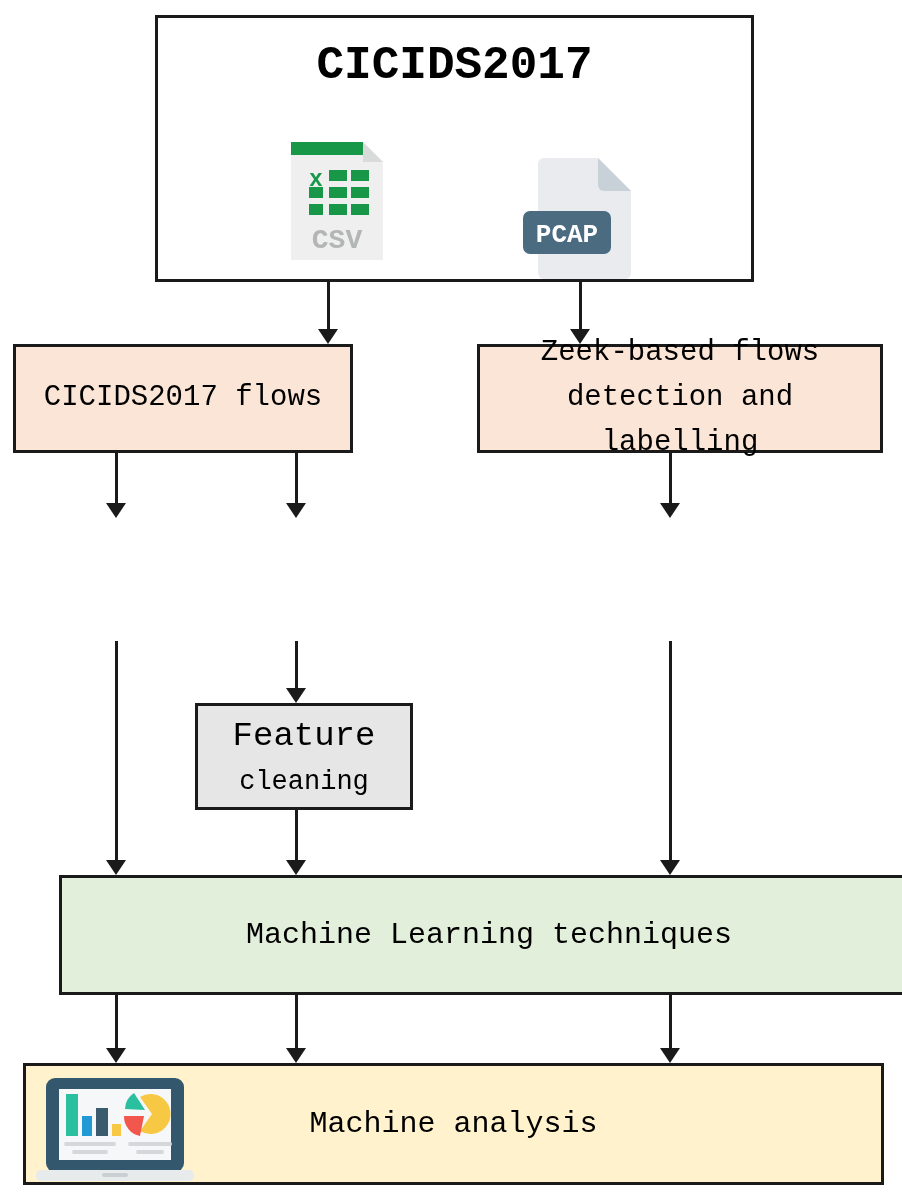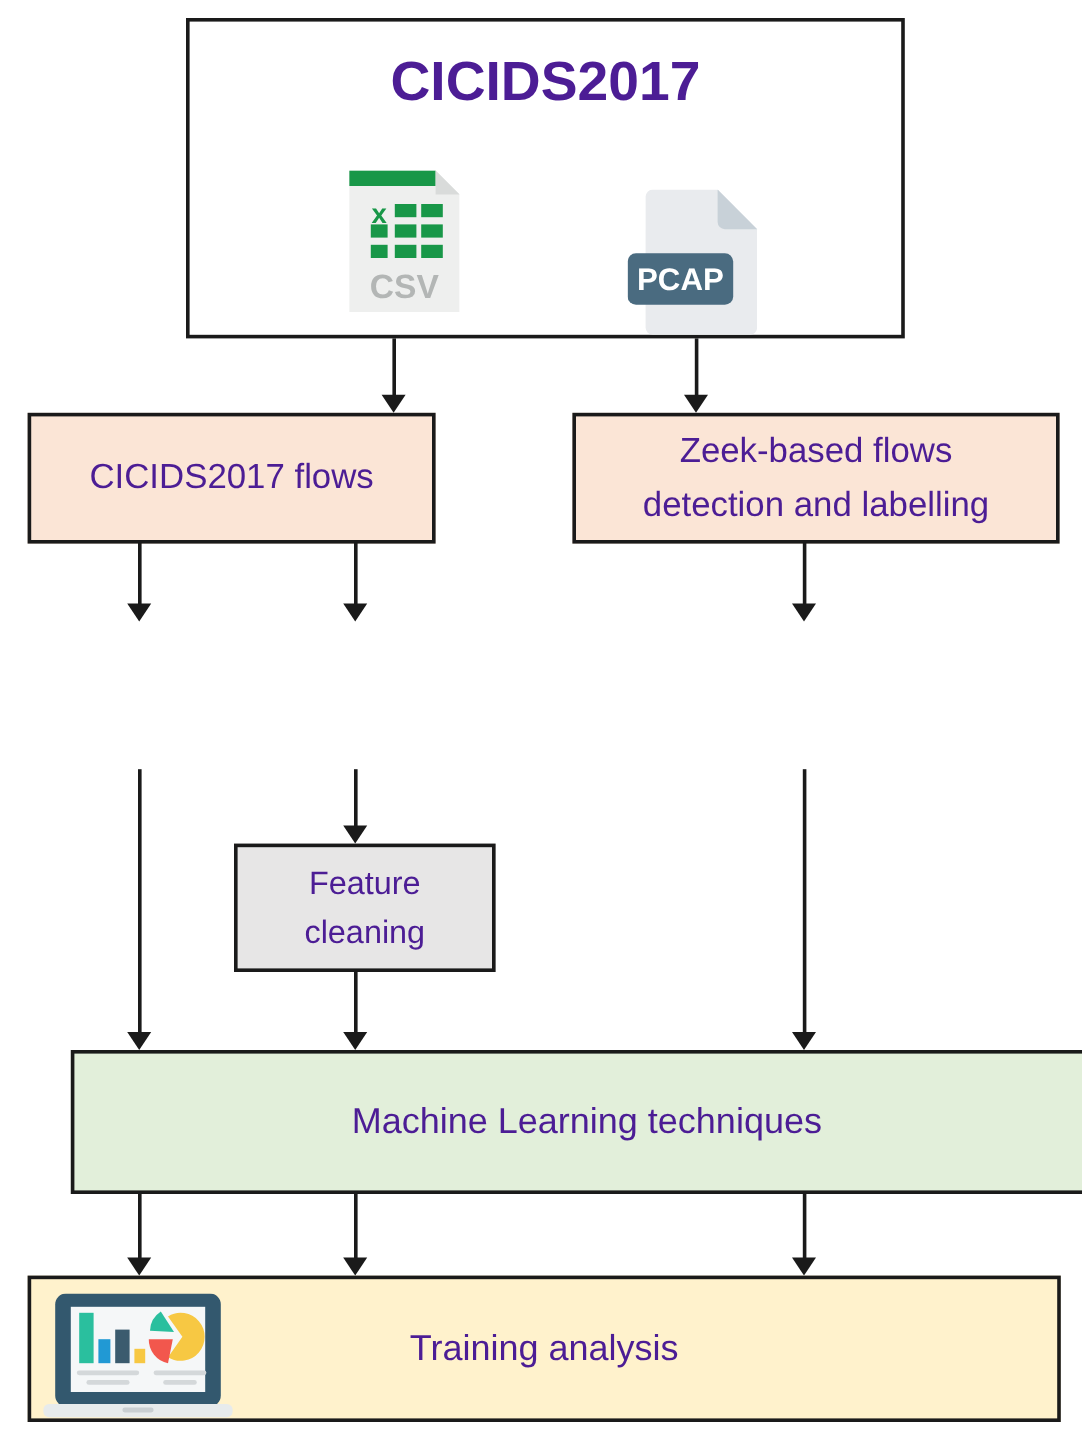--- a/index.html
+++ b/index.html
@@ -1,21 +1,21 @@
 <!DOCTYPE html>
 <html style="--box-border: #1a1a1a; --dataset-fill: #ffffff; --flows-fill: #fbe5d6; --subsets-fill: #deebf7; --feature-fill: #e7e6e6; --ml-fill: #e2efda; --results-fill: #fff2cc; --csv-green: #189748; --csv-doc: #eeefee; --csv-fold: #d9dbda; --csv-label-gray: #b3b6b5; --pcap-doc: #e9ebee; --pcap-fold: #c8d1d8; --pcap-badge: #4a6b80; --laptop-frame: #33586e; --laptop-screen: #f5f7f8; --laptop-base: #e7ebec; --chart-green: #2abf9e; --chart-blue: #2199d4; --chart-dark: #3b5b6e; --chart-yellow: #f7c843; --chart-red: #f2574d; --chart-line-gray: #d4d8da;"><head>
 <meta charset="utf-8">
 <style>
   html,body{margin:0;padding:0;background:#ffffff;}
   .canvas{
     position:relative;
     width:902px;height:1200px;
     background:#ffffff;
-    font-family:Liberation Sans, sans-serif;
-    color:#4c1d95;
+    font-family:Liberation Mono, monospace;
+    color:#000000;
     overflow:hidden;
   }
   .node{
     position:absolute;
     box-sizing:border-box;
     border:3px solid var(--box-border,#1a1a1a);
     display:flex;
     flex-direction:column;
     align-items:center;
     justify-content:center;
@@ -68,41 +68,41 @@
       <svg class="svg-icon" style="left:365px;top:18px;" width="108" height="121" viewBox="0 0 108 121">
         <path d="M21,0 H75 L108,33 V115 a6,6 0 0 1 -6,6 H21 a6,6 0 0 1 -6,-6 V6 a6,6 0 0 1 6,-6 Z" style="fill:var(--pcap-doc,#e9ebee)"></path>
         <path d="M75,0 L108,33 H81 a6,6 0 0 1 -6,-6 Z" style="fill:var(--pcap-fold,#c8d1d8)"></path>
         <rect x="0" y="53" width="88" height="43" rx="7" style="fill:var(--pcap-badge,#4a6b80)"></rect>
         <text x="44" y="84" text-anchor="middle" font-size="26" font-weight="bold" fill="#ffffff">PCAP</text>
       </svg>
 
     </div>
   </div>
 
-  <div class="node flows" style="left:23px;top:344px;width:340px;height:109px;">
+  <div class="node flows" style="left:13px;top:344px;width:340px;height:109px;">
     <div class="bigtext">CICIDS2017 flows</div>
   </div>
 
   <div class="node flows" style="left:477px;top:344px;width:406px;height:109px;">
     <div class="bigtext">Zeek-based flows</div>
     <div class="bigtext">detection and labelling</div>
   </div>
 
 
   <div class="node feature" style="left:195px;top:703px;width:218px;height:107px;">
-    <div class="bigtext" style="font-size:27px;line-height:1.5;">Feature</div>
+    <div class="bigtext" style="font-size:34px;line-height:1.5;">Feature</div>
     <div class="bigtext" style="font-size:27px;line-height:1.5;">cleaning</div>
   </div>
 
   <div class="node ml" style="left:23px;top:875px;width:860px;height:120px;">
     <div class="bigtext" style="font-size:30px;">Machine Learning techniques</div>
   </div>
 
   <div class="node results" style="left:23px;top:1063px;width:861px;height:122px;">
-    <div class="bigtext" style="font-size:30px;">Training analysis</div>
+    <div class="bigtext" style="font-size:30px;">Machine analysis</div>
 
     <svg class="svg-icon" style="left:10px;top:12px;" width="158" height="105" viewBox="0 0 158 105">
       <rect x="10" y="0" width="138" height="94" rx="9" style="fill:var(--laptop-frame,#33586e)"></rect>
       <rect x="23" y="11" width="112" height="71" style="fill:var(--laptop-screen,#f5f7f8)"></rect>
 
       <rect x="30" y="16" width="12" height="42" style="fill:var(--chart-green,#2abf9e)"></rect>
       <rect x="46" y="38" width="10" height="20" style="fill:var(--chart-blue,#2199d4)"></rect>
       <rect x="60" y="30" width="12" height="28" style="fill:var(--chart-dark,#3b5b6e)"></rect>
       <rect x="76" y="46" width="9" height="12" style="fill:var(--chart-yellow,#f7c843)"></rect>
 

